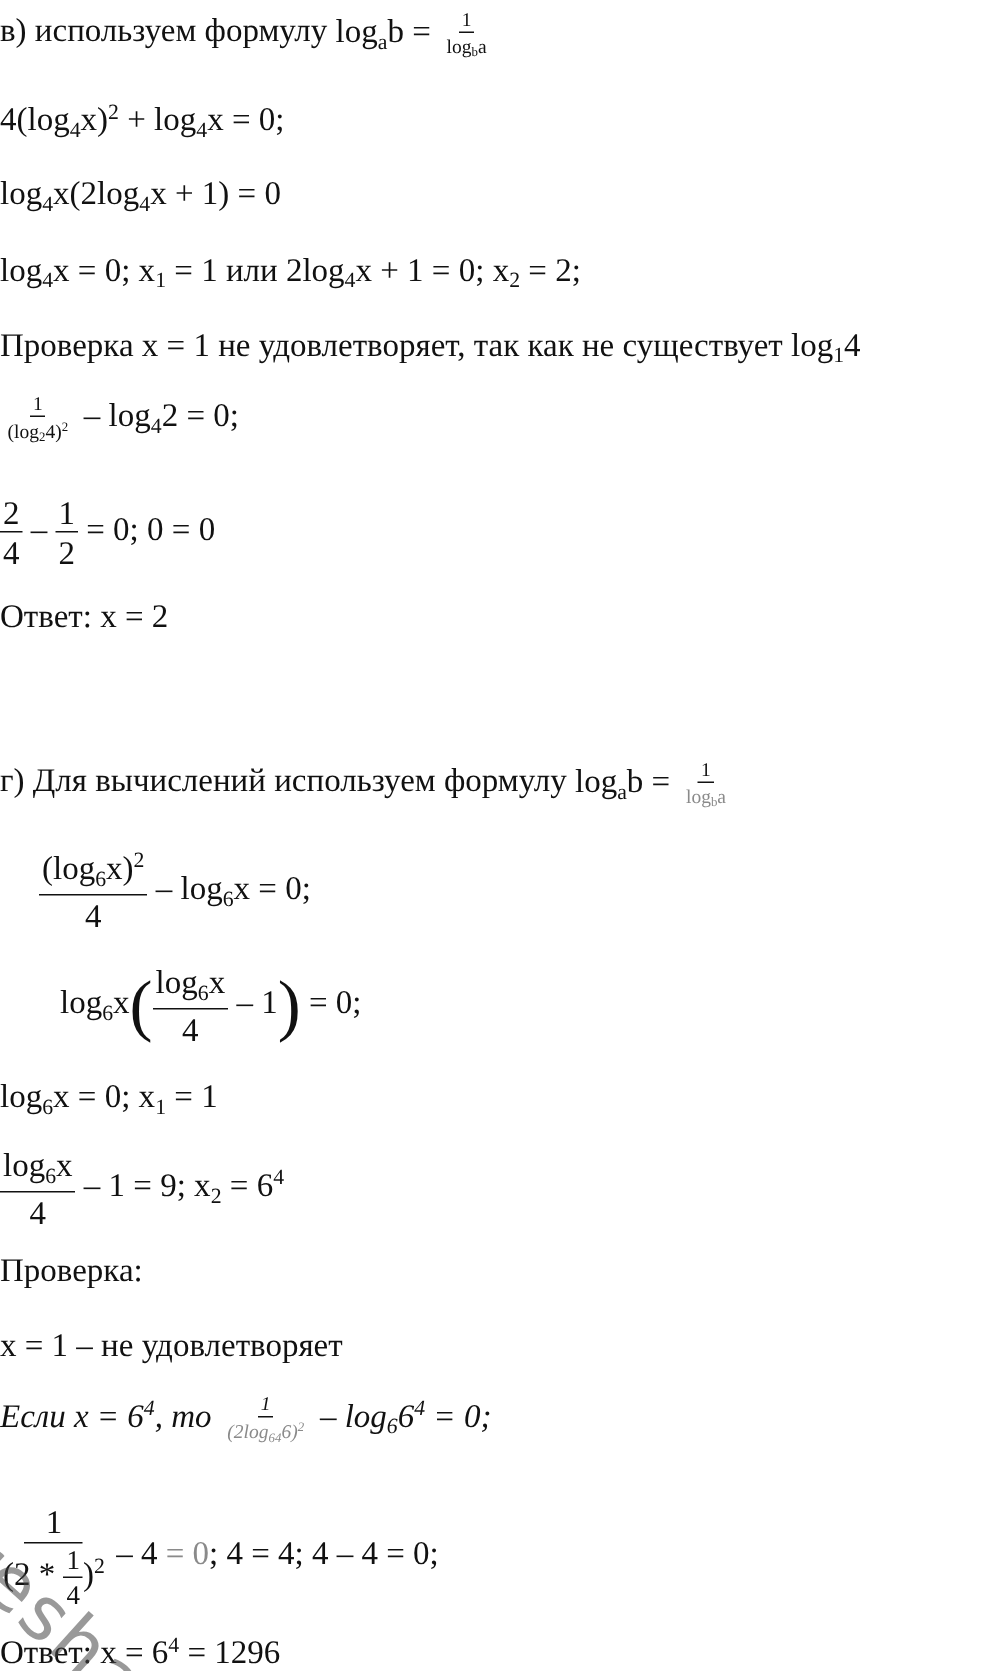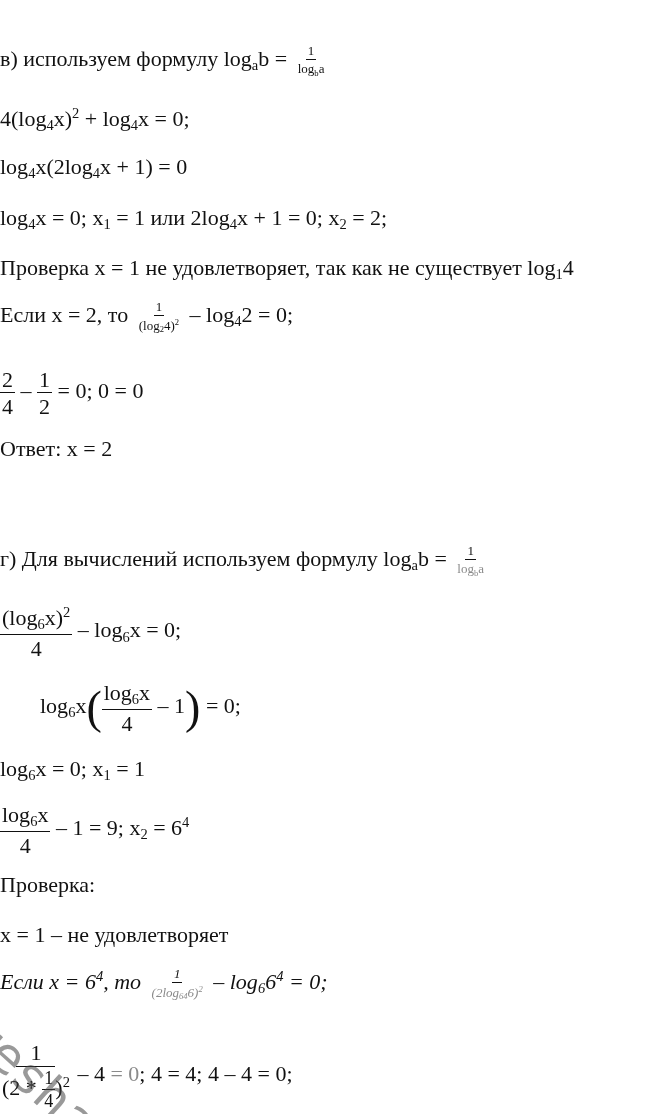--- a/index.html
+++ b/index.html
@@ -1,21 +1,21 @@
 <!DOCTYPE html>
 <html><head>
 <meta charset="utf-8">
 <style>
   html, body { margin: 0; padding: 0; background: #ffffff; }
   body {
     width: 654px; height: 1114px; position: relative; overflow: hidden;
     font-family: "Liberation Serif", "DejaVu Serif", serif;
     color: #111111; font-size: 22px;
   }
-  .line { position: absolute; left: 0; white-space: nowrap; line-height: 1; margin-top: 38px; }
+  .line { position: absolute; left: 0; white-space: nowrap; line-height: 1; }
   .sub { font-size: 0.66em; vertical-align: -0.3em; }
   .sup { font-size: 0.66em; vertical-align: 0.55em; }
   .frac { display: inline-flex; flex-direction: column; align-items: center; vertical-align: middle; margin: 0 3px; }
   .frac .num { padding: 0 2px 1px; border-bottom: 1.3px solid #111; line-height: 1.05; }
   .frac .den { padding: 2px 2px 0; line-height: 1.05; text-align: center; }
   .frac.small { font-size: 13px; }
   .frac.small .num { border-bottom-width: 1px; }
   .gray { color: #8a8a8a; }
   .big-paren { font-size: 46px; vertical-align: middle; line-height: 1; font-weight: 300; }
   .watermark {
@@ -46,21 +46,20 @@
 
 <div class="line" style="top:169px;">
   <span>log</span><span class="sub">4</span><span>x = 0;  x</span><span class="sub">1</span><span> = 1 или 2log</span><span class="sub">4</span><span>x + 1 = 0;  x</span><span class="sub">2</span><span> = 2;</span>
 </div>
 
 <div class="line" style="top:219px;">
   <span>Проверка x = 1 не удовлетворяет, так как не существует log</span><span class="sub">1</span><span>4</span>
 </div>
 
 <div class="line" style="top:262px;">
-  <span>Если x = 2, то</span>
   <span class="frac small">
       <span class="num">1</span>
       <span class="den"><span>(log</span><span class="sub">2</span><span>4)</span><span class="sup">2</span></span>
     </span>
   <span>– log</span><span class="sub">4</span><span>2 = 0;</span>
 </div>
 
 <div class="line" style="top:330px;">
   <span class="frac" style="margin:0;">
       <span class="num">2</span>
@@ -79,21 +78,21 @@
 <div class="line" style="top:506px;">
   <span>г) Для вычислений используем формулу</span>
   <span><span>log</span><span class="sub">a</span><span>b</span> <span>=</span></span>
   <span class="frac small">
       <span class="num">1</span>
       <span class="den gray"><span>log</span><span class="sub">b</span><span>a</span></span>
     </span>
 </div>
 
 <div class="line" style="top:567px;">
-  <span class="frac" style="margin:0;">
+  <span class="frac" style="margin:0;padding-left:26px;">
       <span class="num"><span>(log</span><span class="sub">6</span><span>x)</span><span class="sup">2</span></span>
       <span class="den">4</span>
     </span>
   <span>– log</span><span class="sub">6</span><span>x = 0;</span>
 </div>
 
 <div class="line" style="top:643px;padding-left:40px;">
   <span>log</span><span class="sub">6</span><span>x</span><span class="big-paren">(</span><span class="frac" style="margin:0;">
       <span class="num"><span>log</span><span class="sub">6</span><span>x</span></span>
       <span class="den">4</span>

